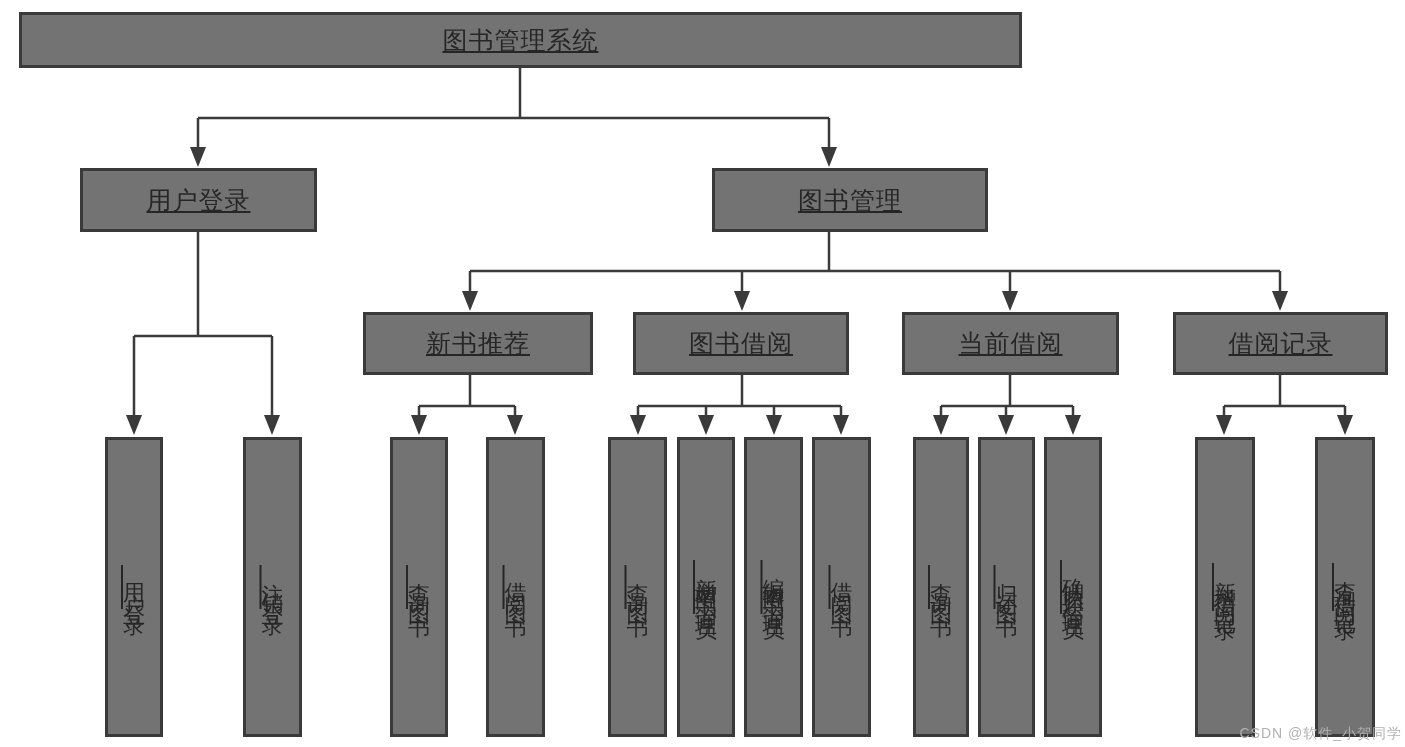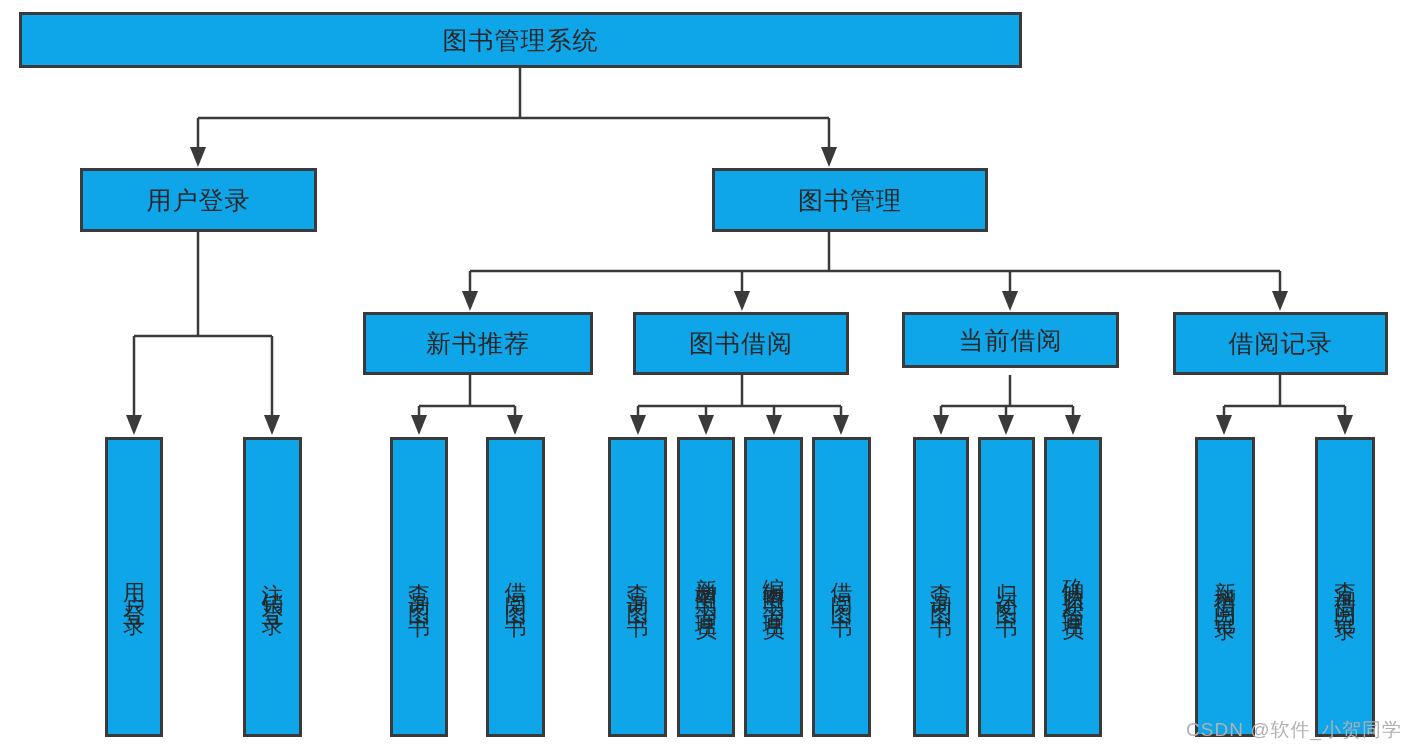--- a/index.html
+++ b/index.html
@@ -16,44 +16,45 @@
     font-family:"Liberation Sans","DejaVu Sans",sans-serif;
     overflow:hidden;
   }
   .stage{position:relative;width:1405px;height:747px;background:var(--bg);}
   .wires{position:absolute;left:0;top:0;width:1405px;height:747px;z-index:1;}
   .wires path{stroke:var(--line);stroke-width:2.5;fill:none;}
   .wires path.head{fill:var(--line);stroke:none;}
   .node{
     position:absolute;
     box-sizing:border-box;
-    background:#0ea5e9;
+    background:#737373;
     border:3px solid var(--border);
     display:flex;align-items:center;justify-content:center;
     z-index:2;
     color:var(--text);
+    text-decoration:underline;
   }
   .hlabel{
     font-size:25px;
     letter-spacing:1px;
     color:var(--text);
     white-space:nowrap;
   }
   .vlabel{
     writing-mode:vertical-rl;
     text-orientation:mixed;
     font-size:22px;
     line-height:1;
     color:var(--text);
     white-space:nowrap;
   }
   .watermark{
     position:absolute;
     right:3px;bottom:4px;
-    font-size:19px;
+    font-size:14px;
     color:var(--watermark);
     z-index:10;
     letter-spacing:1px;
     white-space:nowrap;
   }
 </style>
 </head>
 <body>
 
 <div class="stage">
@@ -130,21 +131,21 @@
   <div class="node" style="left:712px;top:168px;width:276px;height:64px;">
     <span class="hlabel">图书管理</span>
   </div>
 
   <div class="node" style="left:363px;top:312px;width:230px;height:63px;">
     <span class="hlabel">新书推荐</span>
   </div>
   <div class="node" style="left:633px;top:312px;width:216px;height:63px;">
     <span class="hlabel">图书借阅</span>
   </div>
-  <div class="node" style="left:902px;top:312px;width:217px;height:56px;">
+  <div class="node" style="left:902px;top:312px;width:217px;height:63px;">
     <span class="hlabel">当前借阅</span>
   </div>
   <div class="node" style="left:1173px;top:312px;width:215px;height:63px;">
     <span class="hlabel">借阅记录</span>
   </div>
 
   <div class="node" style="left:105px;top:437px;width:58px;height:300px;">
     <span class="vlabel" style="letter-spacing: 11px;">用户登录</span>
   </div>
   <div class="node" style="left:243px;top:437px;width:59px;height:300px;">

